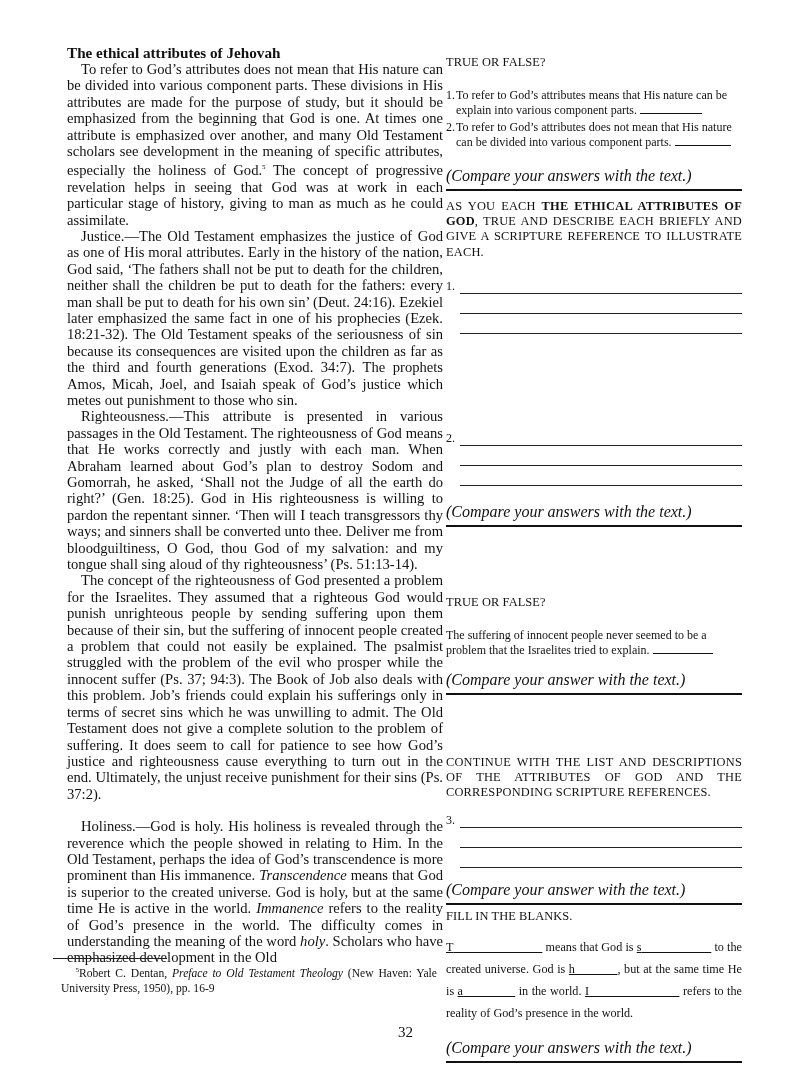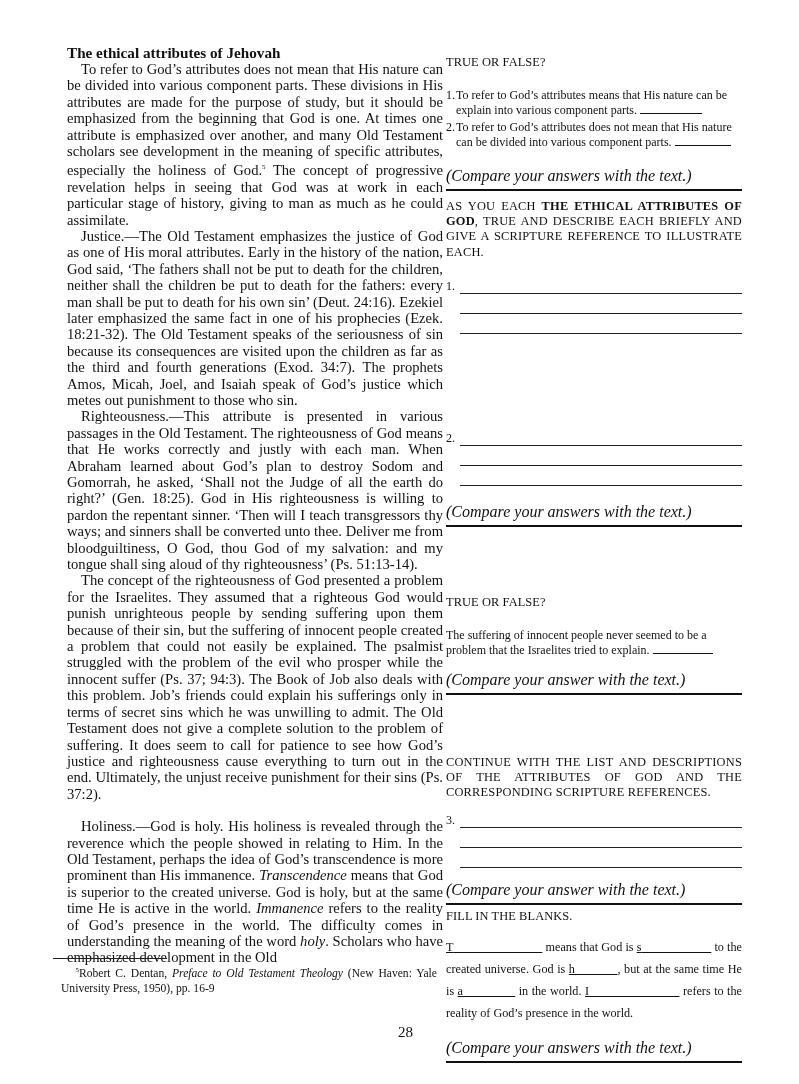--- a/index.html
+++ b/index.html
@@ -65,21 +65,21 @@
   <p><b>Righteousness.</b><span>—This attribute is presented in various passages in the Old Testament. The righteousness of God means that He works correctly and justly with each man. When Abraham learned about God’s plan to destroy Sodom and Gomorrah, he asked, ‘Shall not the Judge of all the earth do right?’ (Gen. 18:25). God in His righteousness is willing to pardon the repentant sinner. ‘Then will I teach transgressors thy ways; and sinners shall be converted unto thee. Deliver me from bloodguiltiness, O God, thou God of my salvation: and my tongue shall sing aloud of thy righteousness’ (Ps. 51:13-14).</span></p>
   <p>The concept of the righteousness of God presented a problem for the Israelites. They assumed that a righteous God would punish unrighteous people by sending suffering upon them because of their sin, but the suffering of innocent people created a problem that could not easily be explained. The psalmist struggled with the problem of the evil who prosper while the innocent suffer (Ps. 37; 94:3). The Book of Job also deals with this problem. Job’s friends could explain his sufferings only in terms of secret sins which he was unwilling to admit. The Old Testament does not give a complete solution to the problem of suffering. It does seem to call for patience to see how God’s justice and righteousness cause everything to turn out in the end. Ultimately, the unjust receive punishment for their sins (Ps. 37:2).</p>
   <div class="gap"></div>
   <p><b>Holiness.</b><span>—God is holy. His holiness is revealed through the reverence which the people showed in relating to Him. In the Old Testament, perhaps the idea of God’s transcendence is more prominent than His immanence. </span><i>Transcendence</i><span> means that God is superior to the created universe. God is holy, but at the same time He is active in the world. </span><i>Immanence</i><span> refers to the reality of God’s presence in the world. The difficulty comes in understanding the meaning of the word </span><i>holy</i><span>. Scholars who have emphasized development in the Old</span></p>
 </div>
 
 <div class="fn-rule"></div>
 <div class="footnote">
   &nbsp;&nbsp;&nbsp;<sup>5</sup><span>Robert C. Dentan, </span><i>Preface to Old Testament Theology</i><span> (New Haven: Yale University Press, 1950), pp. 16-9</span>
 </div>
-<div class="page-num">28</div>
+<div class="page-num">32</div>
 
 <div class="right">
 
   <div>
     <div class="sec-title" style="margin-top:5px">TRUE OR FALSE?</div>
     <div class="tf-item">
       <span class="tf-num">1.</span>
       <span class="tf-text"><span>To refer to God’s attributes means that His nature can be explain into various component parts.</span> <span class="blank" style="width:62px"></span></span>
     </div>
     <div class="tf-item" style="margin-top:2px">

